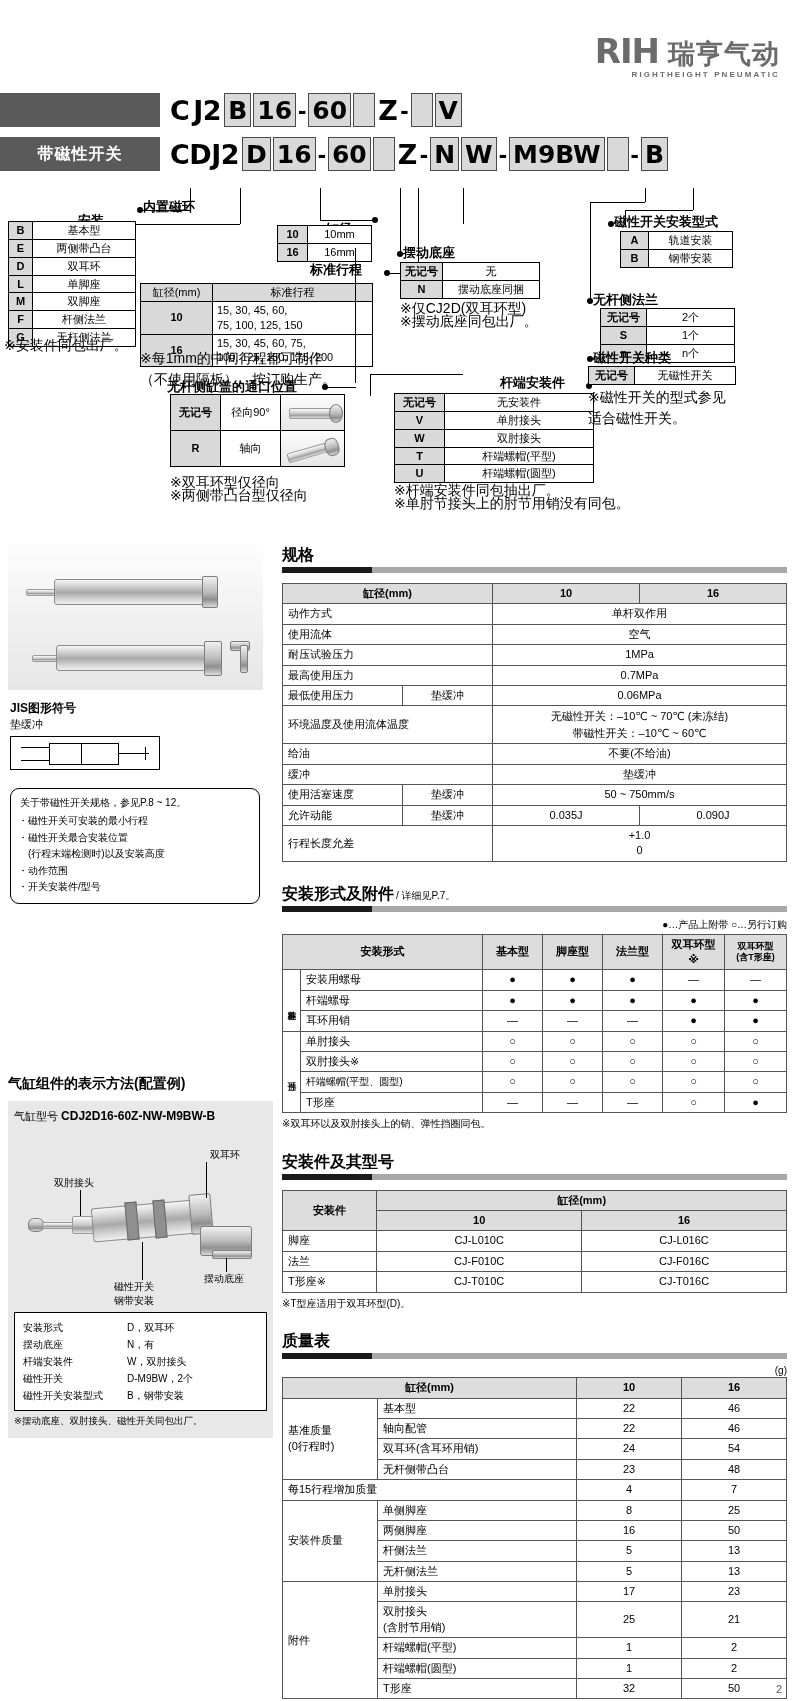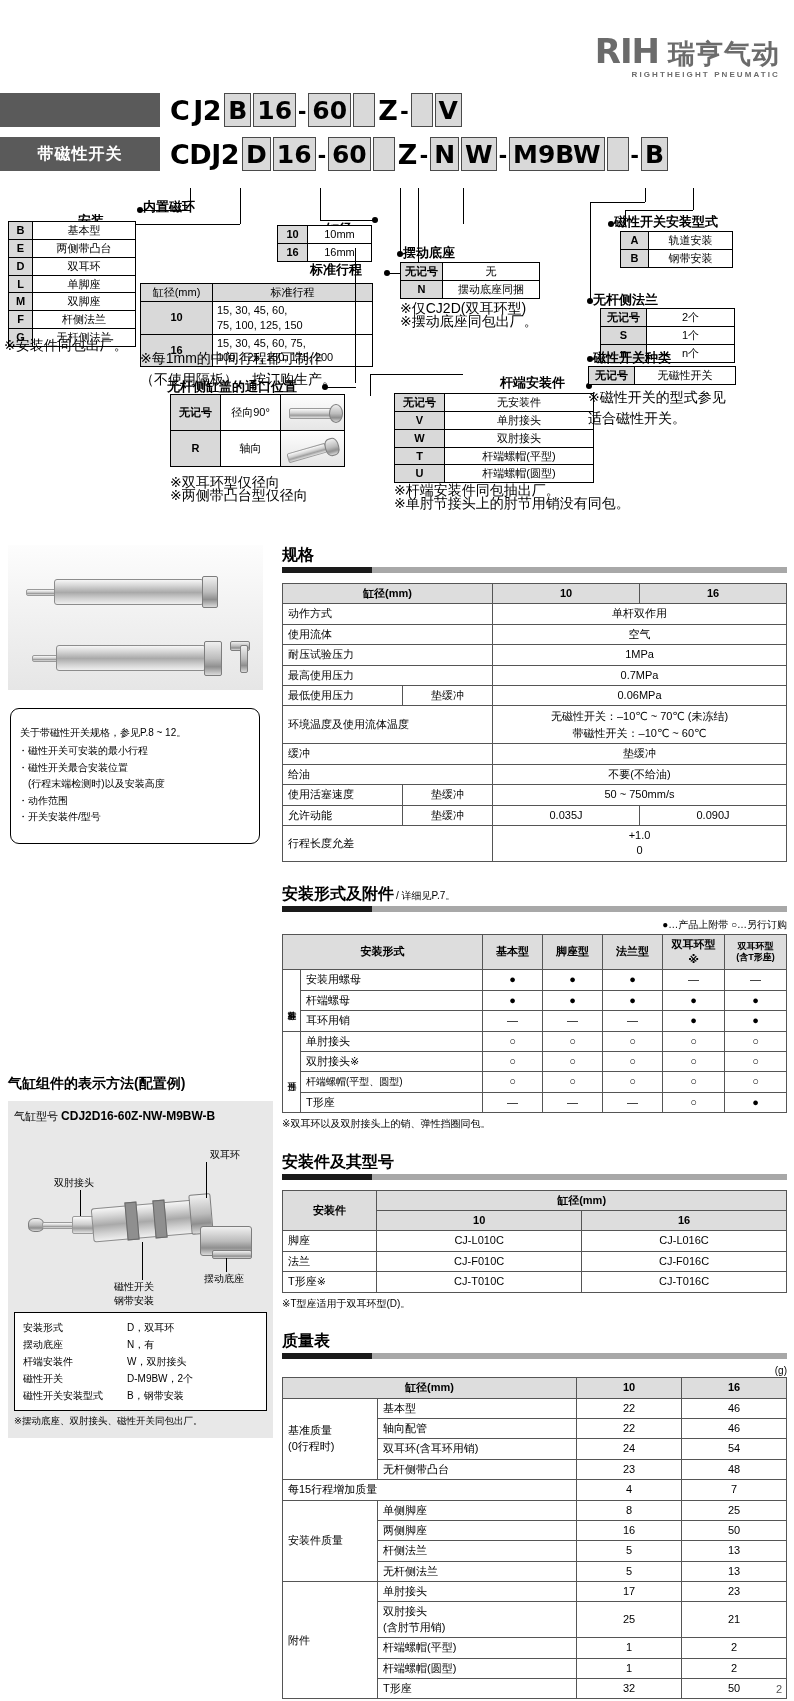--- a/index.html
+++ b/index.html
@@ -113,21 +113,21 @@
     position:absolute; border-radius:2px;
     background: linear-gradient(180deg,#fafafa 0%,#cfcfcf 45%,#9d9d9d 70%,#e2e2e2 100%);
     border:1px solid #9a9a9a;
   }
   .cyl-cap {
     position:absolute; border-radius:2px;
     background: linear-gradient(180deg,#f0f0f0 0%,#bcbcbc 50%,#8f8f8f 75%,#dadada 100%);
     border:1px solid #7d7d7d;
   }
   .jis-box { border:1px solid #000; background:#fff; }
-  .roundbox { border:1px solid #000; border-radius:9px; background:#fff; padding:17px 9px; }
+  .roundbox { border:1px solid #000; border-radius:9px; background:#fff; padding:7px 9px; }
   .bullet-li { font-size:10px; line-height:1.65; padding-left:8px; position:relative; }
   .bullet-li::before { content:"・"; position:absolute; left:-2px; }
   .pagenum { position:absolute; right:12px; bottom:6px; font-size:11px; color:#555; }
 </style>
 </head>
 <body>
 
 <div class="header">
   <div class="logo">
     <div>
@@ -412,20 +412,32 @@
     <div class="cyl-rod" style="left:18px; top:44px; width:30px; height:7px;"></div>
     <div class="cyl-body" style="left:46px; top:34px; width:150px; height:26px;"></div>
     <div class="cyl-cap" style="left:194px; top:31px; width:16px; height:32px;"></div>
     <div class="cyl-rod" style="left:24px; top:110px; width:26px; height:7px;"></div>
     <div class="cyl-body" style="left:48px; top:100px; width:150px; height:26px;"></div>
     <div class="cyl-cap" style="left:196px; top:96px; width:18px; height:35px;"></div>
     <div class="cyl-cap" style="left:222px; top:96px; width:20px; height:10px;"></div>
     <div class="cyl-cap" style="left:232px; top:100px; width:8px; height:28px;"></div>
   </div>
 
+  <div style="margin-left:10px; margin-top:10px;">
+    <div style="font-size:12px; font-weight:700;">JIS图形符号</div>
+    <div style="font-size:11px;">垫缓冲</div>
+    <div class="jis-box" style="margin-top:4px; width:150px; height:34px; position:relative;">
+      <div style="position:absolute; left:10px; top:10px; width:28px; height:1px; background:#000;"></div>
+      <div style="position:absolute; left:10px; top:23px; width:28px; height:1px; background:#000;"></div>
+      <div style="position:absolute; left:38px; top:6px; width:70px; height:22px; border:1px solid #000;"></div>
+      <div style="position:absolute; left:70px; top:6px; width:1px; height:22px; background:#000;"></div>
+      <div style="position:absolute; left:108px; top:16px; width:30px; height:1px; background:#000;"></div>
+      <div style="position:absolute; left:134px; top:10px; width:1px; height:13px; background:#000;"></div>
+    </div>
+  </div>
 
   <div class="roundbox" style="margin-left:10px; margin-top:18px; width:250px;">
     <div style="font-size:10px; margin-bottom:3px;">关于带磁性开关规格，参见P.8 ~ 12。</div>
     <div class="bullet-li">磁性开关可安装的最小行程</div>
     <div class="bullet-li">磁性开关最合安装位置</div>
     <div style="font-size:10px; line-height:1.65; padding-left:8px;">(行程末端检测时)以及安装高度</div>
     <div class="bullet-li">动作范围</div>
     <div class="bullet-li">开关安装件/型号</div>
   </div>
 </div>
@@ -462,26 +474,26 @@
             <td class="lbl" style="width:120px;">最低使用压力</td>
             <td style="width:90px;">垫缓冲</td>
             <td colspan="2">0.06MPa</td>
           </tr>
       <tr>
             <td class="lbl" colspan="2">环境温度及使用流体温度</td>
             <td colspan="2" style="white-space:pre-line; line-height:1.5;">无磁性开关：–10℃ ~ 70℃ (未冻结)
 带磁性开关：–10℃ ~ 60℃</td>
           </tr>
       <tr>
+            <td class="lbl" colspan="2">给油</td>
+            <td colspan="2">不要(不给油)</td>
+          </tr>
+      <tr>
             <td class="lbl" colspan="2">缓冲</td>
             <td colspan="2">垫缓冲</td>
-          </tr>
-      <tr>
-            <td class="lbl" colspan="2">给油</td>
-            <td colspan="2">不要(不给油)</td>
           </tr>
       <tr>
             <td class="lbl">使用活塞速度</td>
             <td>垫缓冲</td>
             <td colspan="2">50 ~ 750mm/s</td>
           </tr>
       <tr>
             <td class="lbl">允许动能</td>
             <td>垫缓冲</td>
             <td>0.035J</td>

